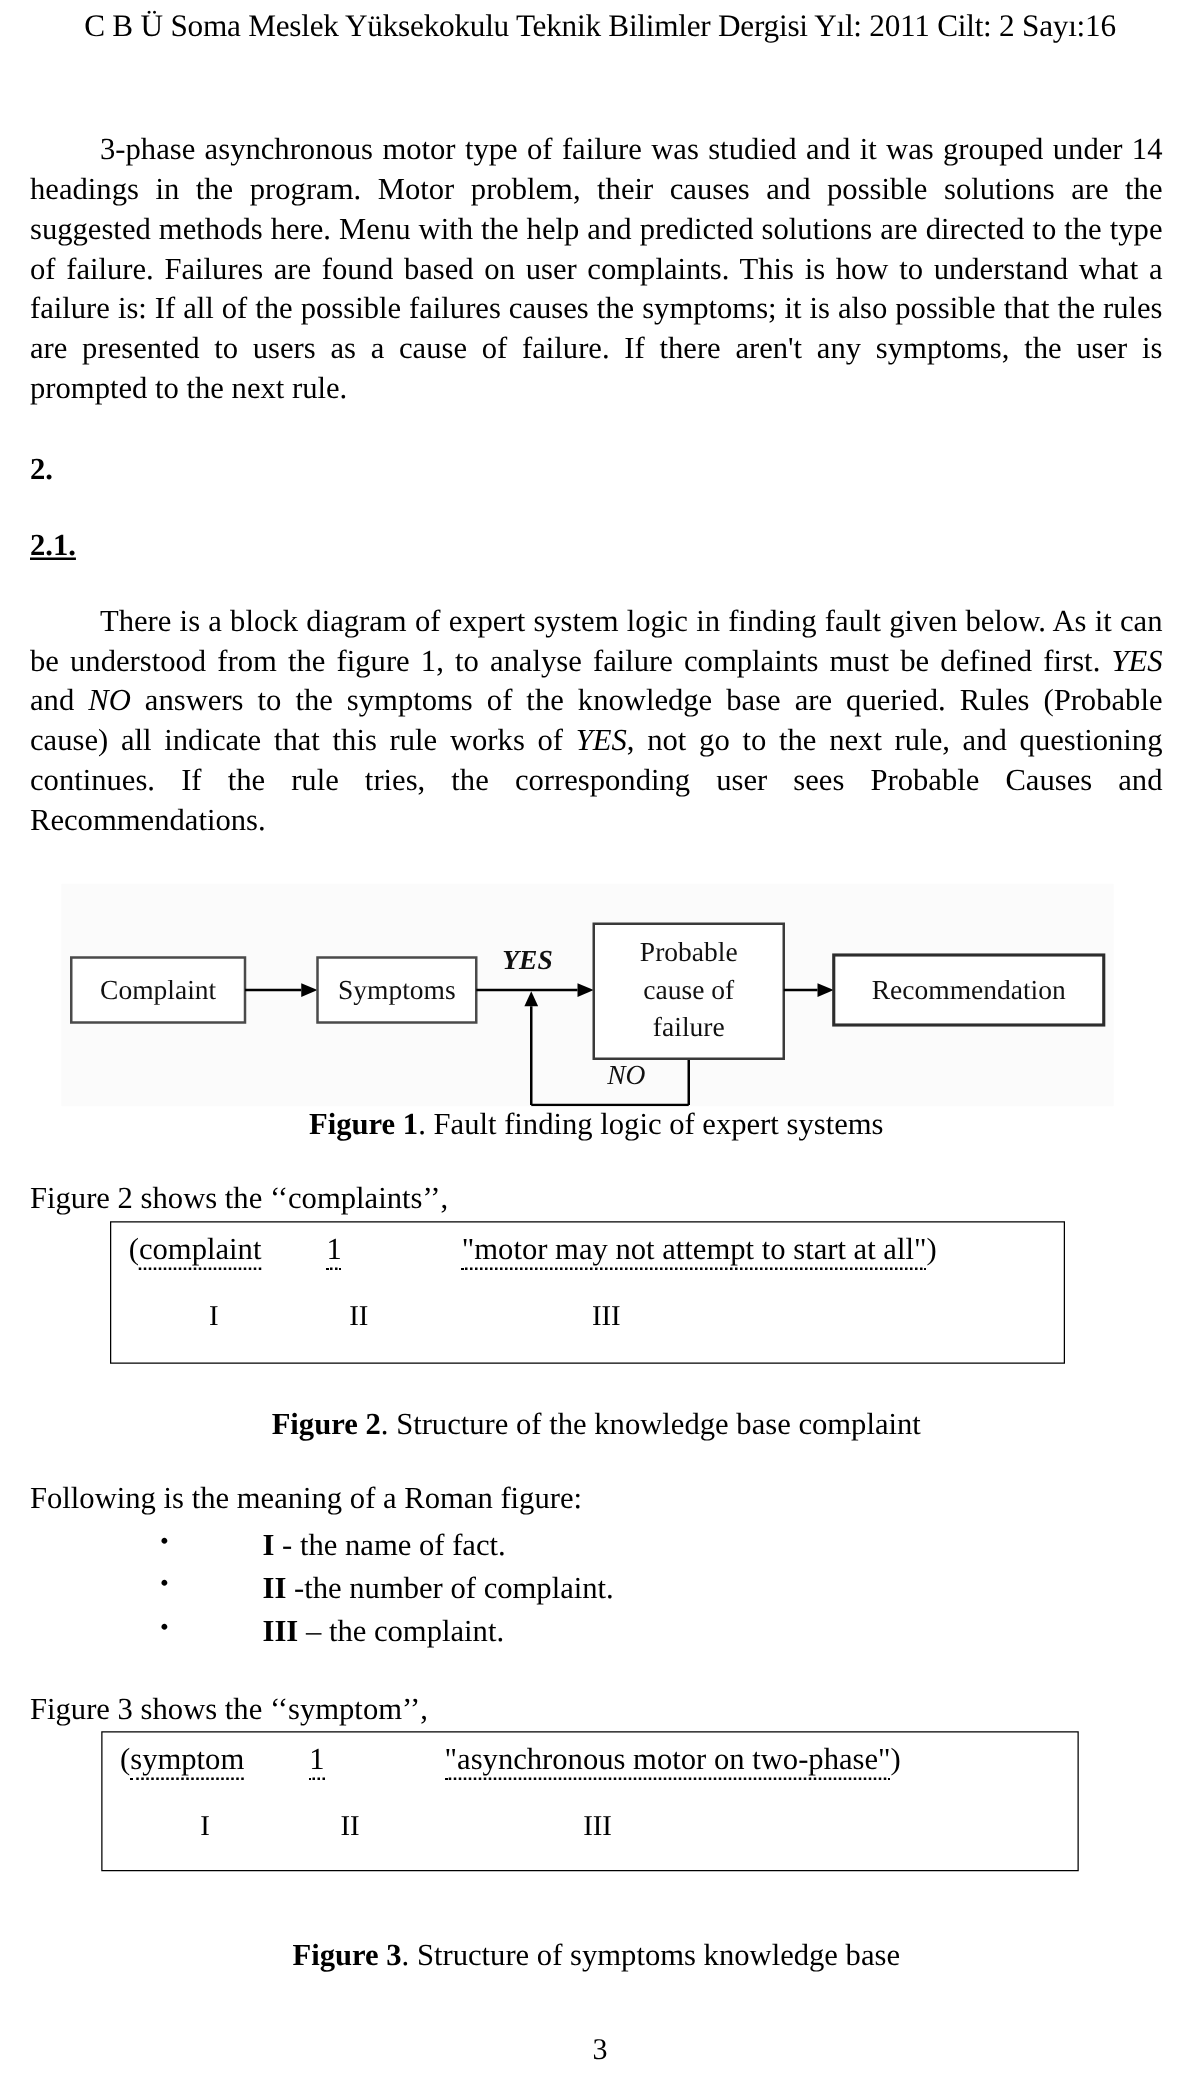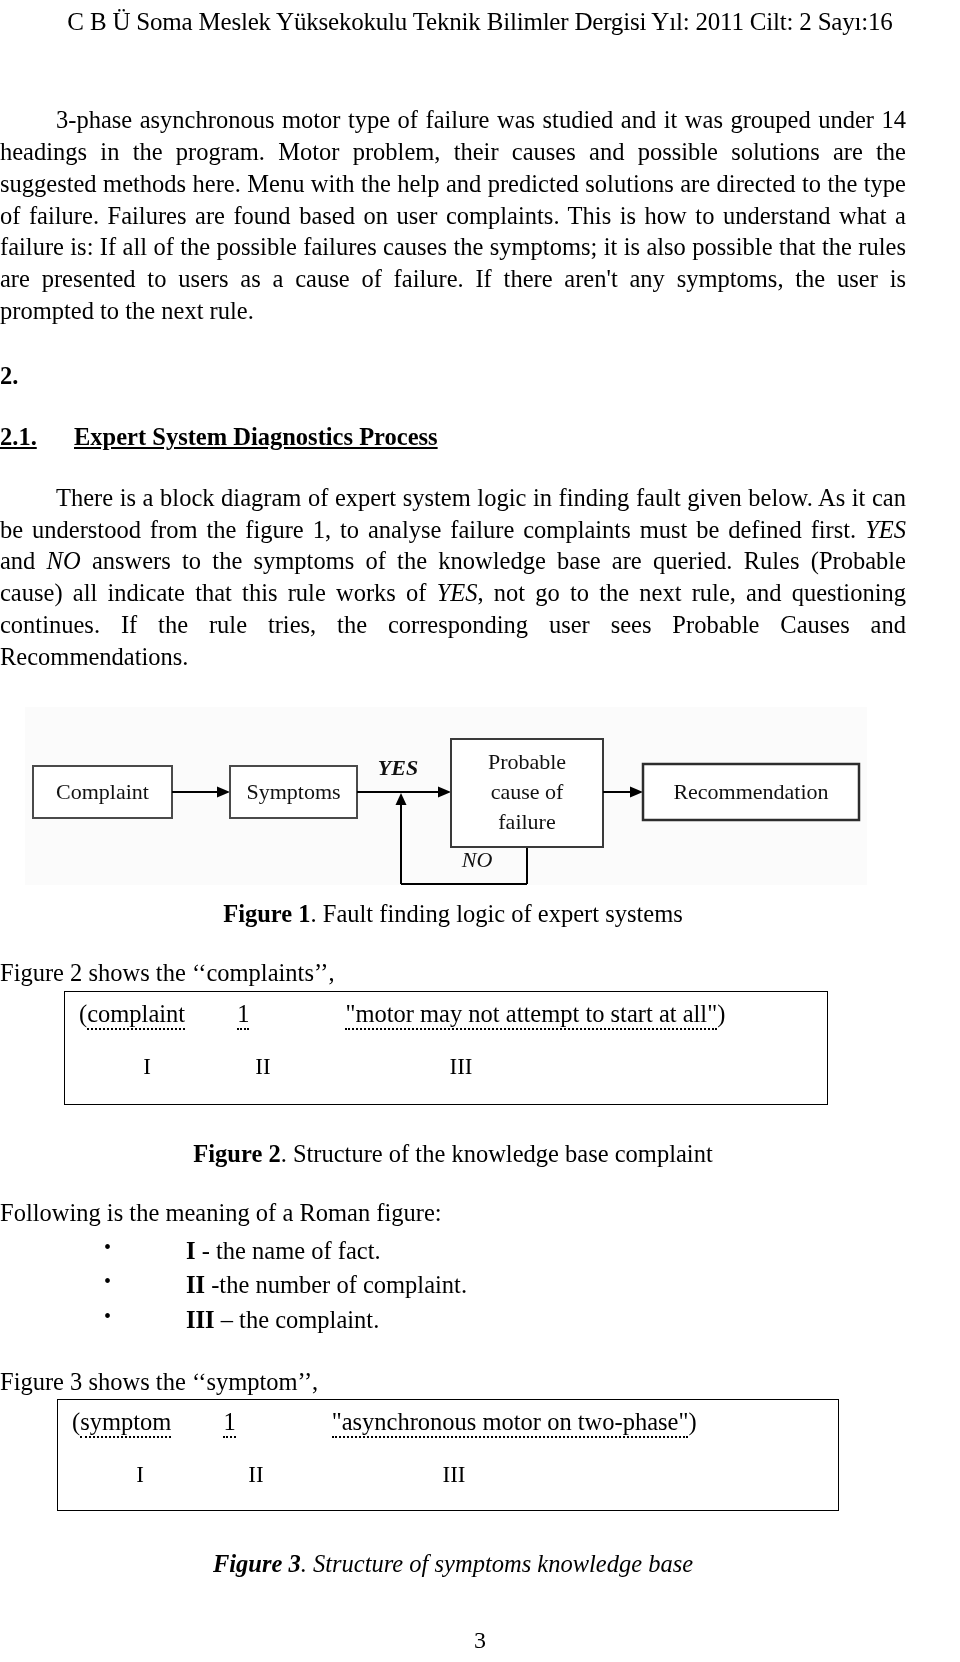--- a/index.html
+++ b/index.html
@@ -33,21 +33,21 @@
     font-size: 25px;
     line-height: 1.15;
     letter-spacing: -0.2px;
     white-space: nowrap;
   }
 
   
   .content {
     position: absolute;
     top: 104px;
-    left: 0;
+    left: 24px;
     width: 906px;
   }
 
   p.body {
     margin: 0;
     font-size: 24.5px;
     line-height: 1.30;
     text-align: justify;
     text-justify: inter-word;
   }
@@ -82,23 +82,23 @@
   }
   .fig1-svg { display: block; }
 
   
   .caption {
     text-align: center;
     font-size: 24.5px;
     line-height: 1.2;
   }
   .caption b { font-weight: bold; }
-  .cap1 { margin-top: 14px; }
+  .cap1 { }
   .cap2 { margin-top: 34px; }
-  .cap3 { margin-top: 38px; font-style: italic; }
+  .cap3 { margin-top: 53px; }
 
   
   .lead-line {
     font-size: 24.5px;
     line-height: 1.25;
     margin-top: 30px;
   }
   .struct-box {
     border: 1.5px solid #000;
     box-sizing: border-box;
@@ -180,21 +180,20 @@
   <div class="content">
 
     <p class="body"><span class="indent"></span><span>3-phase asynchronous motor type of failure was studied and it was grouped under 14 headings in the program.  Motor problem, their causes and possible solutions are the suggested methods here.  Menu with the help and predicted solutions are directed to the type of failure.  Failures are found based on user complaints.  This is how to understand what a failure is:  If all of the possible failures causes the symptoms; it is also possible that the rules are presented to users as a cause of failure.  If there aren't any symptoms, the user is prompted to the next rule.</span></p>
 
     <div class="heading-row h2">
       <span class="heading-num">2.</span>
     </div>
 
     <div class="heading-row h3">
       <span class="heading-num">2.1.</span>
-      <span>Expert System Diagnostics Process</span>
     </div>
 
     <p class="body" style="margin-top:30px"><span class="indent"></span><span>There is a block diagram of expert system logic in finding fault given below.  As it can be understood from the figure 1, to analyse failure complaints must be defined first.  </span><span class="it">YES</span><span> and </span><span class="it">NO</span><span> answers to the symptoms of the knowledge base are queried.  Rules (Probable cause) all indicate that this rule works of </span><span class="it">YES</span><span>, not go to the next rule, and questioning continues.  If the rule tries, the corresponding user sees Probable Causes and Recommendations.</span></p>
 
     <div class="fig1-wrap">
       <svg class="fig1-svg" width="842" height="178" viewBox="0 0 842 178" xmlns="http://www.w3.org/2000/svg">
 
         <rect x="8" y="59" width="139" height="52" fill="#ffffff" stroke="#4a4a4a" stroke-width="2"></rect>
         <text id="f1-complaint" x="77.5" y="92" text-anchor="middle" font-family="Liberation Serif, serif" font-size="22" fill="#111">Complaint</text>
 

